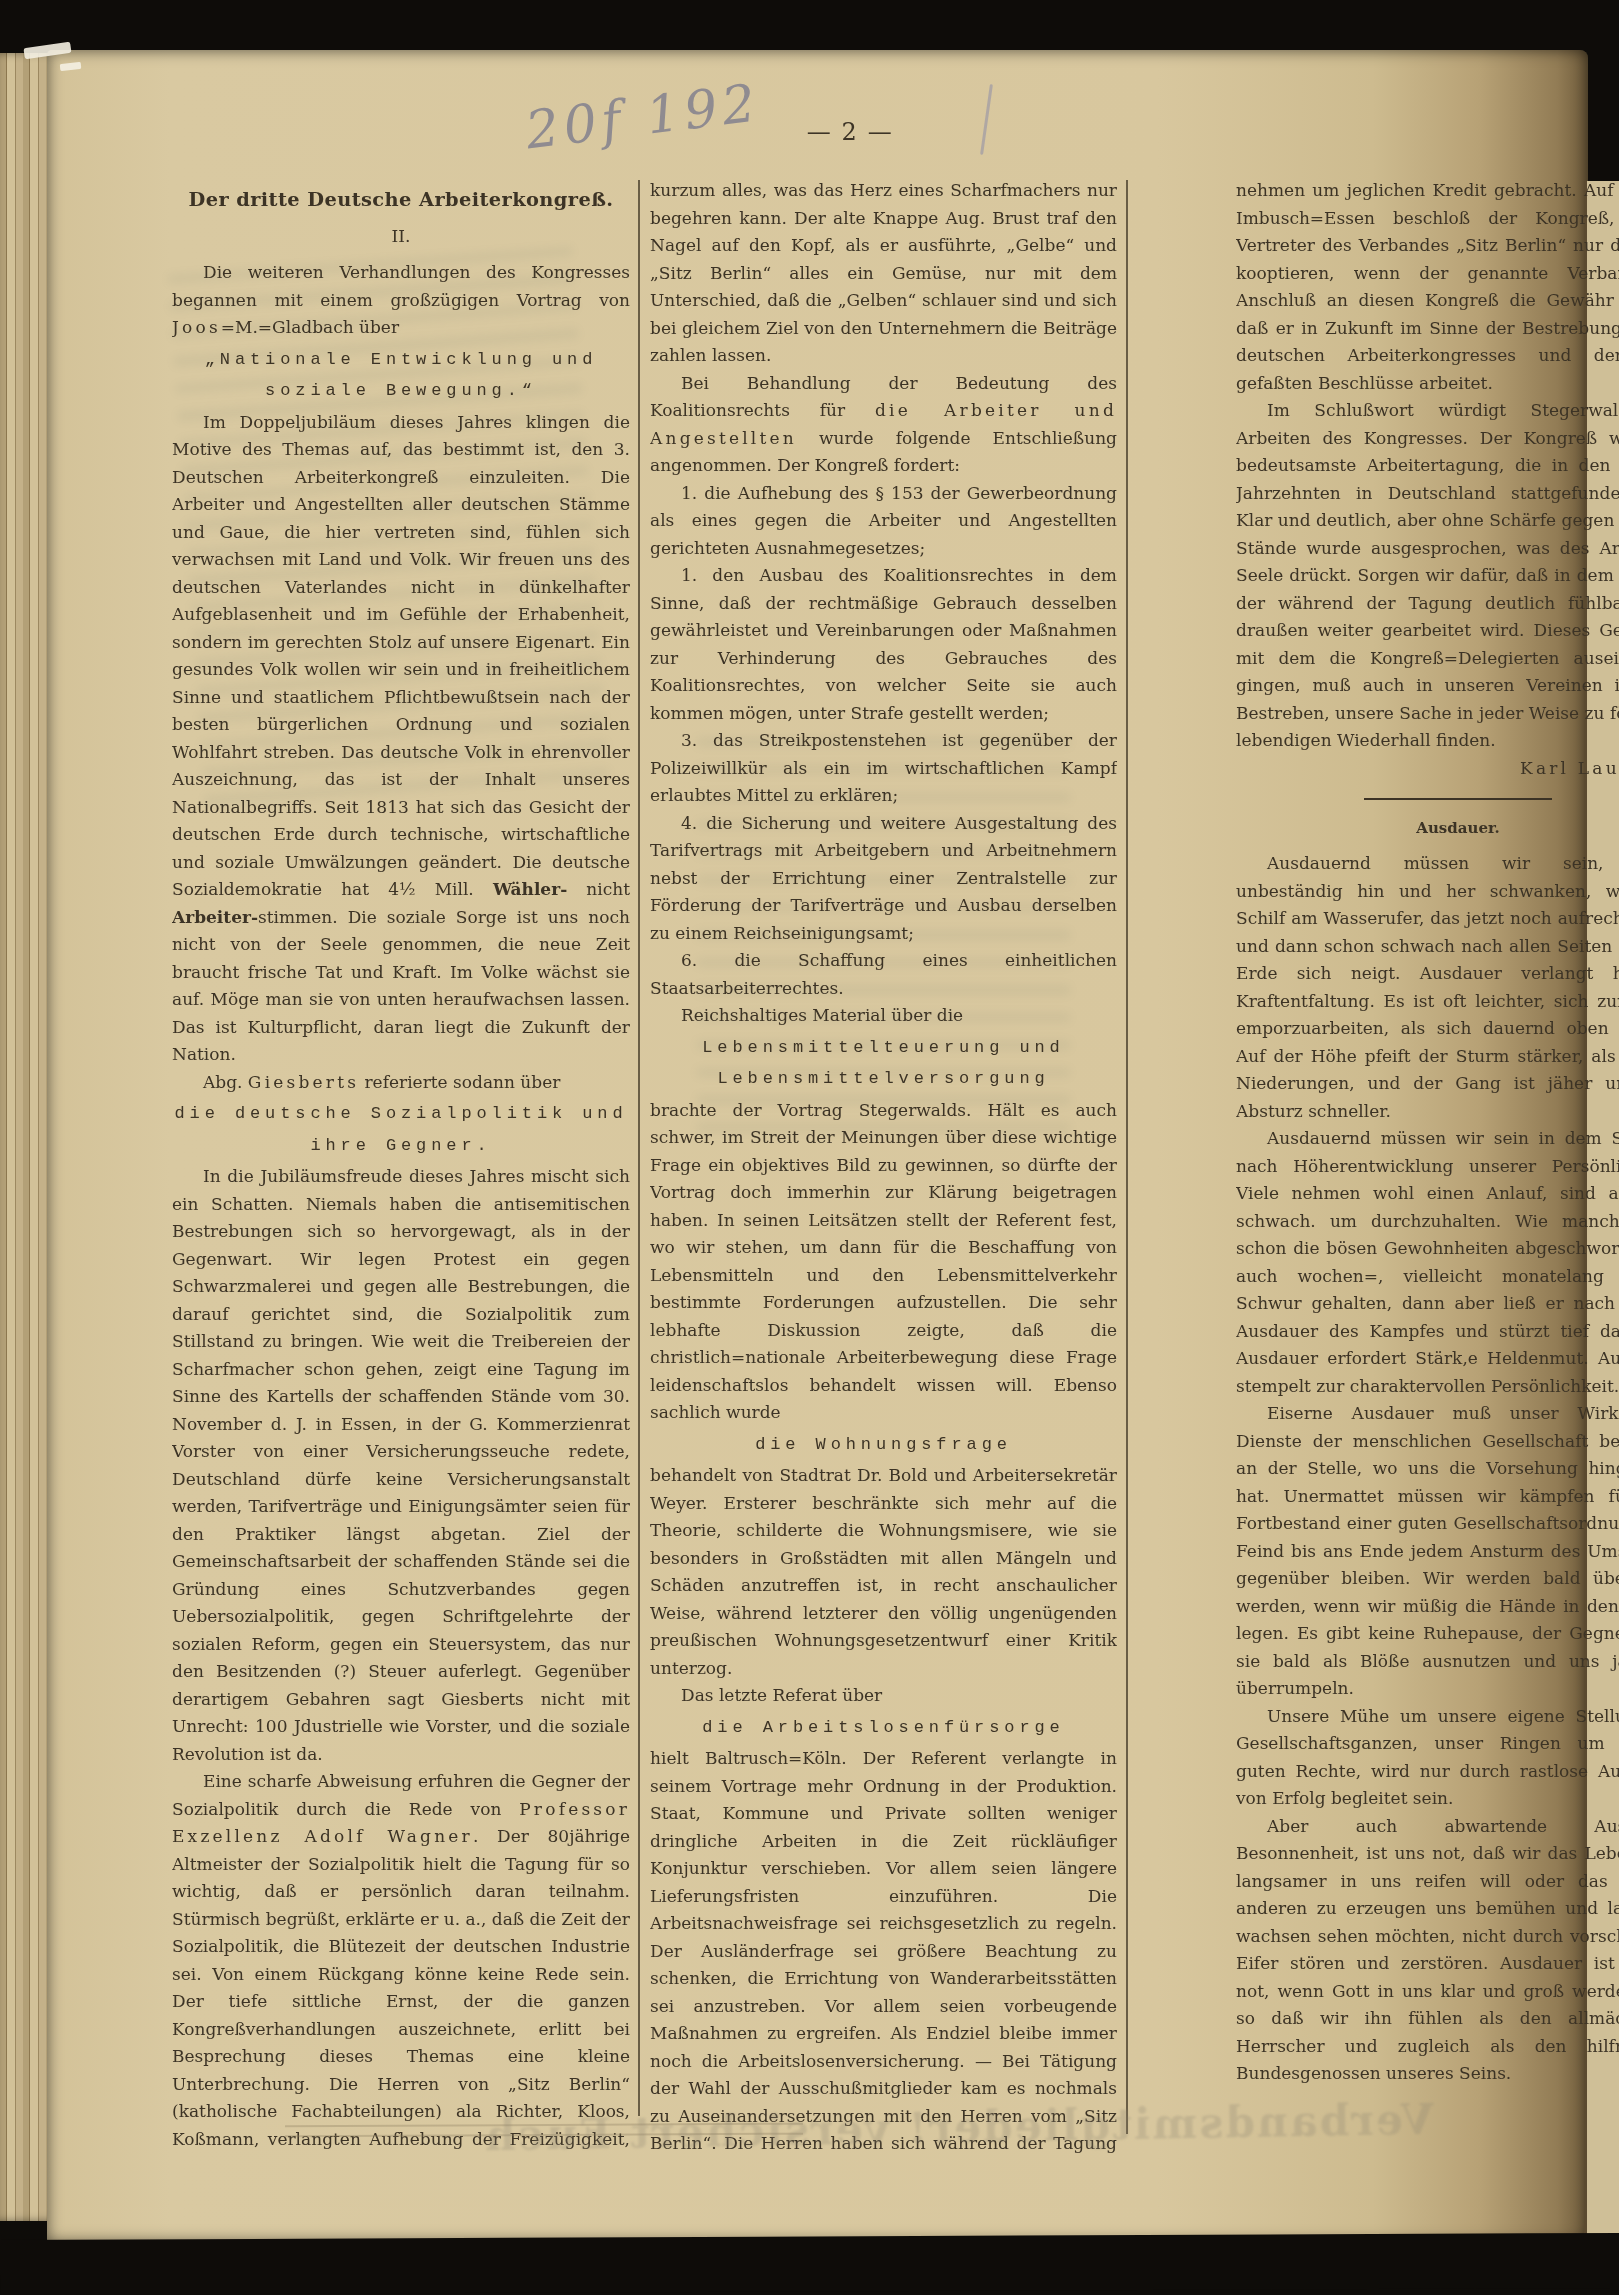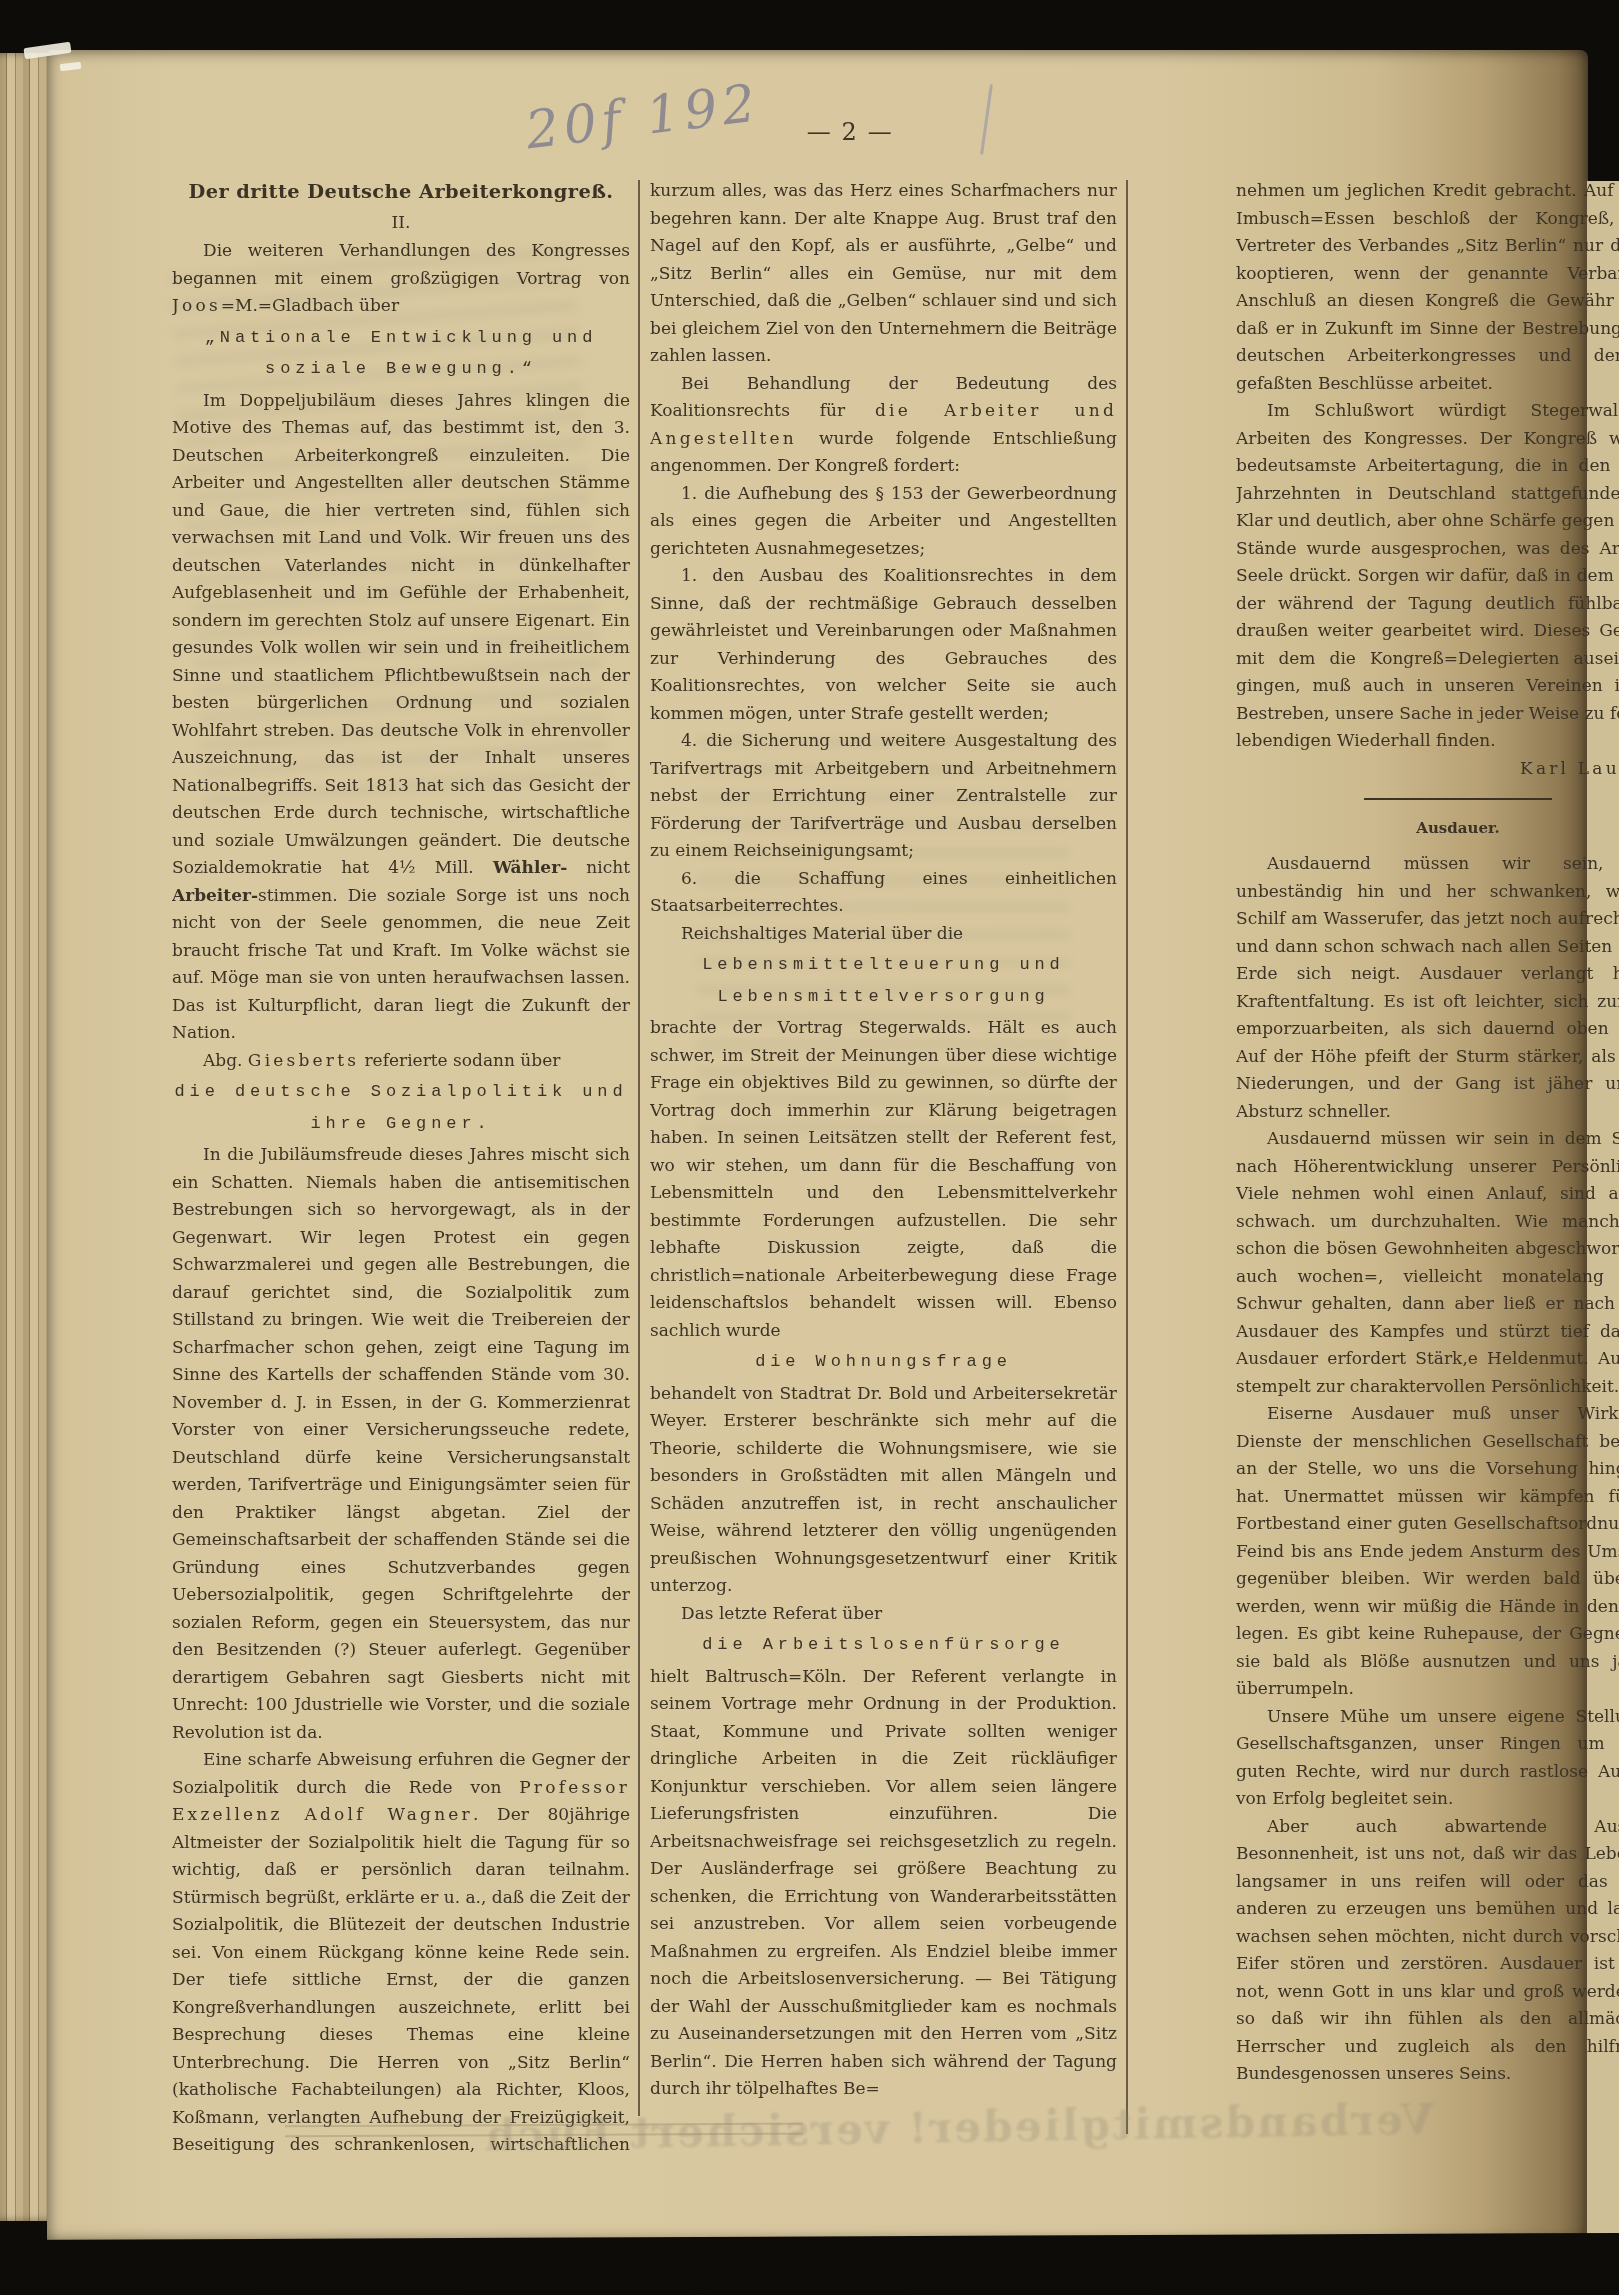--- a/index.html
+++ b/index.html
@@ -32,21 +32,21 @@
   .col{position:absolute;top:177px;height:1981px;overflow:hidden;color:#3c3325;
     font-size:17px;line-height:27.5px;text-align:justify;}
   .col1{left:172px;width:458px;}
   .col2{left:650px;width:467px;}
   .col3{left:1192px;width:444px;margin-left:44px;}
   .vrule{position:absolute;top:180px;width:1.6px;background:rgba(58,48,32,.7);}
   .vr1{left:638px;height:1936px;}
   .vr2{left:1126px;height:1954px;}
   .p{margin:0;text-indent:31px;}
   .noind{text-indent:0;}
-  .center{text-align:center;text-indent:0;margin:1px;}
+  .center{text-align:center;text-indent:0;margin:9px;}
   .title{font-weight:bold;font-size:19.4px;letter-spacing:0.4px;margin-bottom:3.2px;}
   .spaced{letter-spacing:4.9px;margin:4px 0;font-family:Liberation Mono, monospace;}
   .g{letter-spacing:3.2px;}
   .b{font-weight:bold;}
   .sig{text-align:right;letter-spacing:3.2px;padding-right:19.4px;margin:0;}
   .rule{border:0;border-top:2.4px solid #3c3325;width:188px;margin:16px auto 14.6px auto;}
   .head2{font-weight:bold;font-size:15px;margin:4.9px 0 8px 0;}
   
   .ghost-line{position:absolute;left:486px;top:2103px;width:948px;
     font-size:42px;font-weight:bold;color:#8e8672;opacity:.28;letter-spacing:2.4px;
@@ -89,20 +89,21 @@
   <p class="center spaced">ihre Gegner.</p>
   <p class="p">In die Jubiläumsfreude dieses Jahres mischt sich ein Schatten. Niemals haben die antisemitischen Bestrebungen sich so hervorgewagt, als in der Gegenwart. Wir legen Protest ein gegen Schwarzmalerei und gegen alle Bestrebungen, die darauf gerichtet sind, die Sozialpolitik zum Stillstand zu bringen. Wie weit die Treibereien der Scharfmacher schon gehen, zeigt eine Tagung im Sinne des Kartells der schaffenden Stände vom 30. November d. J. in Essen, in der G. Kommerzienrat Vorster von einer Versicherungsseuche redete, Deutschland dürfe keine Versicherungsanstalt werden, Tarifverträge und Einigungsämter seien für den Praktiker längst abgetan. Ziel der Gemeinschaftsarbeit der schaffenden Stände sei die Gründung eines Schutzverbandes gegen Uebersozialpolitik, gegen Schriftgelehrte der sozialen Reform, gegen ein Steuersystem, das nur den Besitzenden (?) Steuer auferlegt. Gegenüber derartigem Gebahren sagt Giesberts nicht mit Unrecht: 100 Jdustrielle wie Vorster, und die soziale Revolution ist da.</p>
   <p class="p"><span>Eine scharfe Abweisung erfuhren die Gegner der Sozialpolitik durch die Rede von </span><span class="g">Professor Exzellenz Adolf Wagner</span><span>. Der 80jährige Altmeister der Sozialpolitik hielt die Tagung für so wichtig, daß er persönlich daran teilnahm. Stürmisch begrüßt, erklärte er u. a., daß die Zeit der Sozialpolitik, die Blütezeit der deutschen Industrie sei. Von einem Rückgang könne keine Rede sein. Der tiefe sittliche Ernst, der die ganzen Kongreßverhandlungen auszeichnete, erlitt bei Besprechung dieses Themas eine kleine Unterbrechung. Die Herren von „Sitz Berlin“ (katholische Fachabteilungen) ala Richter, Kloos, Koßmann, verlangten Aufhebung der Freizügigkeit, Beseitigung des schrankenlosen, wirtschaftlichen Liberalismus, Beibehaltung des § 153 der Gewerbeordnung, Hemmung des Konsumvereinswesens, Verbot des Streikpostenstehens,</span></p>
 </div>
 
 <div class="col col2">
   <p class="p noind">kurzum alles, was das Herz eines Scharfmachers nur begehren kann. Der alte Knappe Aug. Brust traf den Nagel auf den Kopf, als er ausführte, „Gelbe“ und „Sitz Berlin“ alles ein Gemüse, nur mit dem Unterschied, daß die „Gelben“ schlauer sind und sich bei gleichem Ziel von den Unternehmern die Beiträge zahlen lassen.</p>
   <p class="p"><span>Bei Behandlung der Bedeutung des Koalitionsrechts für </span><span class="g">die Arbeiter und Angestellten</span><span> wurde folgende Entschließung angenommen. Der Kongreß fordert:</span></p>
   <p class="p">1. die Aufhebung des § 153 der Gewerbeordnung als eines gegen die Arbeiter und Angestellten gerichteten Ausnahmegesetzes;</p>
   <p class="p">1. den Ausbau des Koalitionsrechtes in dem Sinne, daß der rechtmäßige Gebrauch desselben gewährleistet und Vereinbarungen oder Maßnahmen zur Verhinderung des Gebrauches des Koalitionsrechtes, von welcher Seite sie auch kommen mögen, unter Strafe gestellt werden;</p>
+  <p class="p">3. das Streikpostenstehen ist gegenüber der Polizeiwillkür als ein im wirtschaftlichen Kampf erlaubtes Mittel zu erklären;</p>
   <p class="p">4. die Sicherung und weitere Ausgestaltung des Tarifvertrags mit Arbeitgebern und Arbeitnehmern nebst der Errichtung einer Zentralstelle zur Förderung der Tarifverträge und Ausbau derselben zu einem Reichseinigungsamt;</p>
   <p class="p">6. die Schaffung eines einheitlichen Staatsarbeiterrechtes.</p>
   <p class="p">Reichshaltiges Material über die</p>
   <p class="center spaced">Lebensmittelteuerung und</p>
   <p class="center spaced">Lebensmittelversorgung</p>
   <p class="p noind">brachte der Vortrag Stegerwalds. Hält es auch schwer, im Streit der Meinungen über diese wichtige Frage ein objektives Bild zu gewinnen, so dürfte der Vortrag doch immerhin zur Klärung beigetragen haben. In seinen Leitsätzen stellt der Referent fest, wo wir stehen, um dann für die Beschaffung von Lebensmitteln und den Lebensmittelverkehr bestimmte Forderungen aufzustellen. Die sehr lebhafte Diskussion zeigte, daß die christlich=nationale Arbeiterbewegung diese Frage leidenschaftslos behandelt wissen will. Ebenso sachlich wurde</p>
   <p class="center spaced">die Wohnungsfrage</p>
   <p class="p noind">behandelt von Stadtrat Dr. Bold und Arbeitersekretär Weyer. Ersterer beschränkte sich mehr auf die Theorie, schilderte die Wohnungsmisere, wie sie besonders in Großstädten mit allen Mängeln und Schäden anzutreffen ist, in recht anschaulicher Weise, während letzterer den völlig ungenügenden preußischen Wohnungsgesetzentwurf einer Kritik unterzog.</p>
   <p class="p">Das letzte Referat über</p>
   <p class="center spaced">die Arbeitslosenfürsorge</p>

